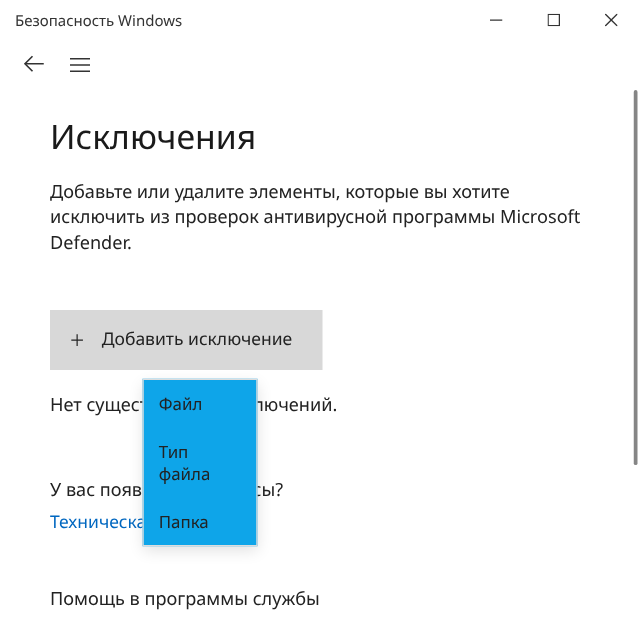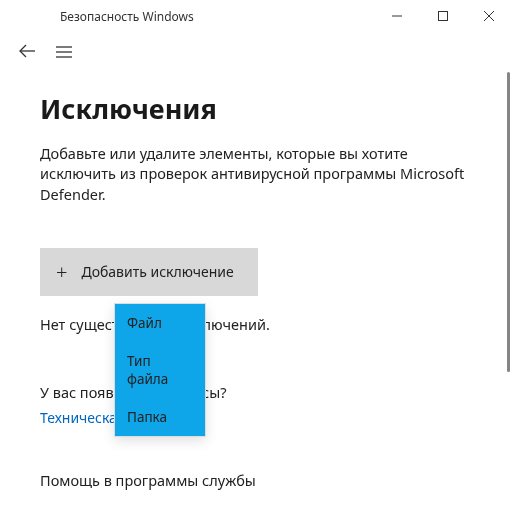--- a/index.html
+++ b/index.html
@@ -12,21 +12,20 @@
   position: relative;
   color: #1a1a1a;
 }
 .titlebar {
   height: 32px;
   display: flex;
   align-items: center;
   padding-left: 12px;
   font-size: 12px;
   color: #333;
-  margin-left: 48px;
 }
 .titlebar-spacer { flex: 1; }
 .win-btn {
   width: 46px;
   height: 32px;
   display: flex;
   align-items: center;
   justify-content: center;
 }
 .win-btn svg { stroke: #333; stroke-width: 1; fill: none; }
@@ -37,21 +36,21 @@
   padding-left: 18px;
   gap: 20px;
 }
 .toolbar svg { stroke: #333; stroke-width: 1.3; fill: none; }
 .content {
   padding: 18px 40px 0 40px;
   position: relative;
 }
 .heading {
   font-size: 27px;
-  font-weight: 700;
+  font-weight: 400;
   margin-bottom: 16px;
   color: #1a1a1a;
 }
 .description {
   font-size: 14.5px;
   line-height: 1.4;
   color: #222;
   margin-bottom: 44px;
 }
 .add-btn {

